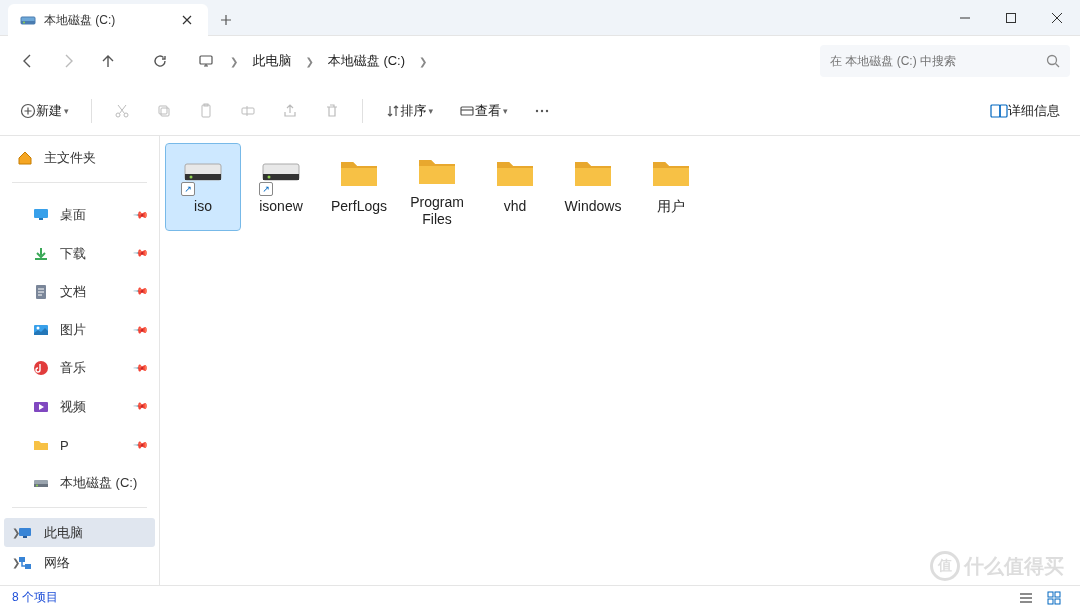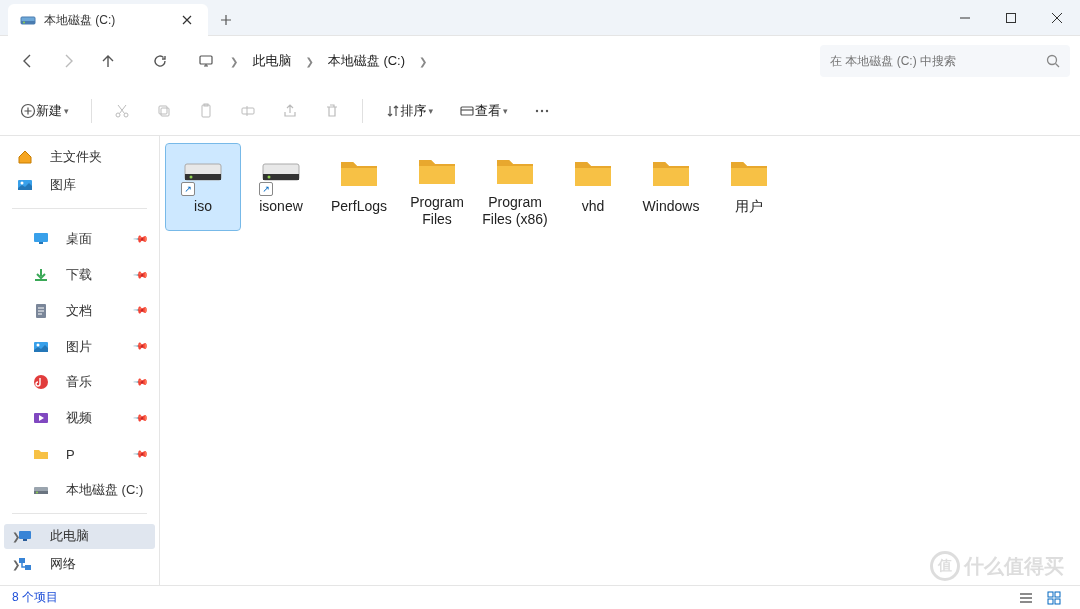--- a/index.html
+++ b/index.html
@@ -34,21 +34,21 @@
     .cmd-btn.disabled { color: #bbb; }
     .cmd-sep { width: 1px; height: 24px; background: #e0e0e0; margin: 0 6px; }
     .cmd-spacer { flex: 1; }
     .chev-small { font-size: 9px; color: #666; margin-left: 2px; }
     
     
     .body { display: flex; height: calc(609px - 36px - 50px - 50px - 24px); }
     
     
     .sidebar { width: 160px; border-right: 1px solid #e5e5e5; padding: 8px 4px; display: flex; flex-direction: column; gap: 2px; overflow-y: auto; }
-    .side-item { height: 30px; display: flex; align-items: center; gap: 16px; padding: 0 8px 0 12px; cursor: pointer; border-radius: 3px; font-size: 13px; position: relative; }
+    .side-item { height: 30px; display: flex; align-items: center; gap: 10px; padding: 0 8px 0 12px; cursor: pointer; border-radius: 3px; font-size: 13px; position: relative; }
     .side-item.active { background: #e0e6ef; }
     .side-item.indent { padding-left: 28px; margin-top: 8px; }
     .side-item .pin { margin-left: auto; color: #888; font-size: 10px; transform: rotate(45deg); }
     .side-item .expand { position: absolute; left: 8px; color: #666; font-size: 10px; }
     .side-item .icon { width: 18px; height: 18px; display: flex; align-items: center; justify-content: center; flex-shrink: 0; }
     .side-divider { height: 1px; background: #e5e5e5; margin: 8px 8px; }
     
     
     .content { flex: 1; padding: 8px 6px; display: flex; flex-wrap: wrap; align-content: flex-start; gap: 4px; }
     .item { width: 74px; height: 86px; display: flex; flex-direction: column; align-items: center; gap: 2px; padding: 4px 2px; cursor: pointer; border-radius: 3px; text-align: center; }
@@ -218,82 +218,79 @@
     <span class="chev-small">▾</span>
   </div>
   <div class="cmd-btn">
     <svg width="16" height="16" viewBox="0 0 16 16">
         <circle cx="3" cy="8" r="1.2" fill="#555"></circle>
         <circle cx="8" cy="8" r="1.2" fill="#555"></circle>
         <circle cx="13" cy="8" r="1.2" fill="#555"></circle>
       </svg>
   </div>
   <div class="cmd-spacer"></div>
+  <div class="cmd-btn">
+    <svg width="18" height="16" viewBox="0 0 18 16">
+        <rect x="1" y="2" width="9" height="12" rx="1" stroke="#0067c0" fill="none" stroke-width="1.2"></rect>
+        <rect x="10" y="2" width="7" height="12" rx="1" stroke="#0067c0" fill="none" stroke-width="1.2"></rect>
+      </svg>
+    <span class="label">详细信息</span>
+  </div>
 </div>
 
 <div class="body">
 
   <div class="sidebar">
     <div class="side-item">
       <span class="icon">
           <svg width="16" height="16" viewBox="0 0 16 16">
             <path d="M2 8 L8 2 L14 8 V14 H2 Z" fill="#f5a623" stroke="#c77c00"></path>
           </svg>
         </span>
       <span>主文件夹</span>
     </div>
-    <div class="side-item">
+    <div class="side-divider"></div>
+    <div class="side-item indent">
+      <span class="icon">
+          <svg width="16" height="16" viewBox="0 0 16 16">
+            <rect x="1" y="2" width="14" height="9" rx="1" fill="#38a0ea"></rect>
+            <rect x="6" y="11" width="4" height="2" fill="#2477b8"></rect>
+          </svg>
+        </span>
+      <span>桌面</span>
+      <span class="pin">📌</span>
+    </div>
+    <div class="side-item indent">
+      <span class="icon">
+          <svg width="16" height="16" viewBox="0 0 16 16">
+            <path d="M8 2 V9 M4 7 L8 11 L12 7" stroke="#3aa857" stroke-width="2" fill="none"></path>
+            <path d="M2 13 H14" stroke="#3aa857" stroke-width="2"></path>
+          </svg>
+        </span>
+      <span>下载</span>
+      <span class="pin">📌</span>
+    </div>
+    <div class="side-item indent">
+      <span class="icon">
+          <svg width="16" height="16" viewBox="0 0 16 16">
+            <rect x="3" y="1" width="10" height="14" rx="1" fill="#7a8699"></rect>
+            <path d="M5 5 H11 M5 8 H11 M5 11 H9" stroke="#fff"></path>
+          </svg>
+        </span>
+      <span>文档</span>
+      <span class="pin">📌</span>
+    </div>
+    <div class="side-item indent">
       <span class="icon">
           <svg width="16" height="16" viewBox="0 0 16 16">
             <rect x="1" y="3" width="14" height="10" rx="1" fill="#38a0ea"></rect>
             <circle cx="5" cy="6" r="1.5" fill="#fff"></circle>
             <path d="M1 11 L5 8 L8 10 L12 6 L15 9 V13 H1 Z" fill="#2477b8"></path>
           </svg>
         </span>
-      <span>图库</span>
-    </div>
-    <div class="side-divider"></div>
-    <div class="side-item indent">
-      <span class="icon">
-          <svg width="16" height="16" viewBox="0 0 16 16">
-            <rect x="1" y="2" width="14" height="9" rx="1" fill="#38a0ea"></rect>
-            <rect x="6" y="11" width="4" height="2" fill="#2477b8"></rect>
-          </svg>
-        </span>
-      <span>桌面</span>
-      <span class="pin">📌</span>
-    </div>
-    <div class="side-item indent">
-      <span class="icon">
-          <svg width="16" height="16" viewBox="0 0 16 16">
-            <path d="M8 2 V9 M4 7 L8 11 L12 7" stroke="#3aa857" stroke-width="2" fill="none"></path>
-            <path d="M2 13 H14" stroke="#3aa857" stroke-width="2"></path>
-          </svg>
-        </span>
-      <span>下载</span>
-      <span class="pin">📌</span>
-    </div>
-    <div class="side-item indent">
-      <span class="icon">
-          <svg width="16" height="16" viewBox="0 0 16 16">
-            <rect x="3" y="1" width="10" height="14" rx="1" fill="#7a8699"></rect>
-            <path d="M5 5 H11 M5 8 H11 M5 11 H9" stroke="#fff"></path>
-          </svg>
-        </span>
-      <span>文档</span>
-      <span class="pin">📌</span>
-    </div>
-    <div class="side-item indent">
-      <span class="icon">
-          <svg width="16" height="16" viewBox="0 0 16 16">
-            <rect x="1" y="3" width="14" height="10" rx="1" fill="#38a0ea"></rect>
-            <circle cx="5" cy="6" r="1.5" fill="#fff"></circle>
-            <path d="M1 11 L5 8 L8 10 L12 6 L15 9 V13 H1 Z" fill="#2477b8"></path>
-          </svg>
-        </span>
       <span>图片</span>
       <span class="pin">📌</span>
     </div>
     <div class="side-item indent">
       <span class="icon">
           <svg width="16" height="16" viewBox="0 0 16 16">
             <circle cx="8" cy="8" r="7" fill="#e13c3c"></circle>
             <path d="M7 4 V10 A2 2 0 1 1 5 8" stroke="#fff" fill="none" stroke-width="1.4"></path>
           </svg>
         </span>
@@ -386,29 +383,20 @@
         <div class="item-label">PerfLogs</div>
       </div>
       <div class="item">
         <div class="item-icon">
           <svg width="44" height="44" viewBox="0 0 44 44">
             <path d="M4 12 H16 L20 16 H40 V36 H4 Z" fill="#f7c145"></path>
             <path d="M4 12 H16 L20 16 H40 V18 H4 Z" fill="#e8a82e"></path>
           </svg>
         </div>
         <div class="item-label">Program Files</div>
-      </div>
-      <div class="item">
-        <div class="item-icon">
-          <svg width="44" height="44" viewBox="0 0 44 44">
-            <path d="M4 12 H16 L20 16 H40 V36 H4 Z" fill="#f7c145"></path>
-            <path d="M4 12 H16 L20 16 H40 V18 H4 Z" fill="#e8a82e"></path>
-          </svg>
-        </div>
-        <div class="item-label">Program Files (x86)</div>
       </div>
       <div class="item">
         <div class="item-icon">
           <svg width="44" height="44" viewBox="0 0 44 44">
             <path d="M4 12 H16 L20 16 H40 V36 H4 Z" fill="#f7c145"></path>
             <path d="M4 12 H16 L20 16 H40 V18 H4 Z" fill="#e8a82e"></path>
           </svg>
         </div>
         <div class="item-label">vhd</div>
       </div>

